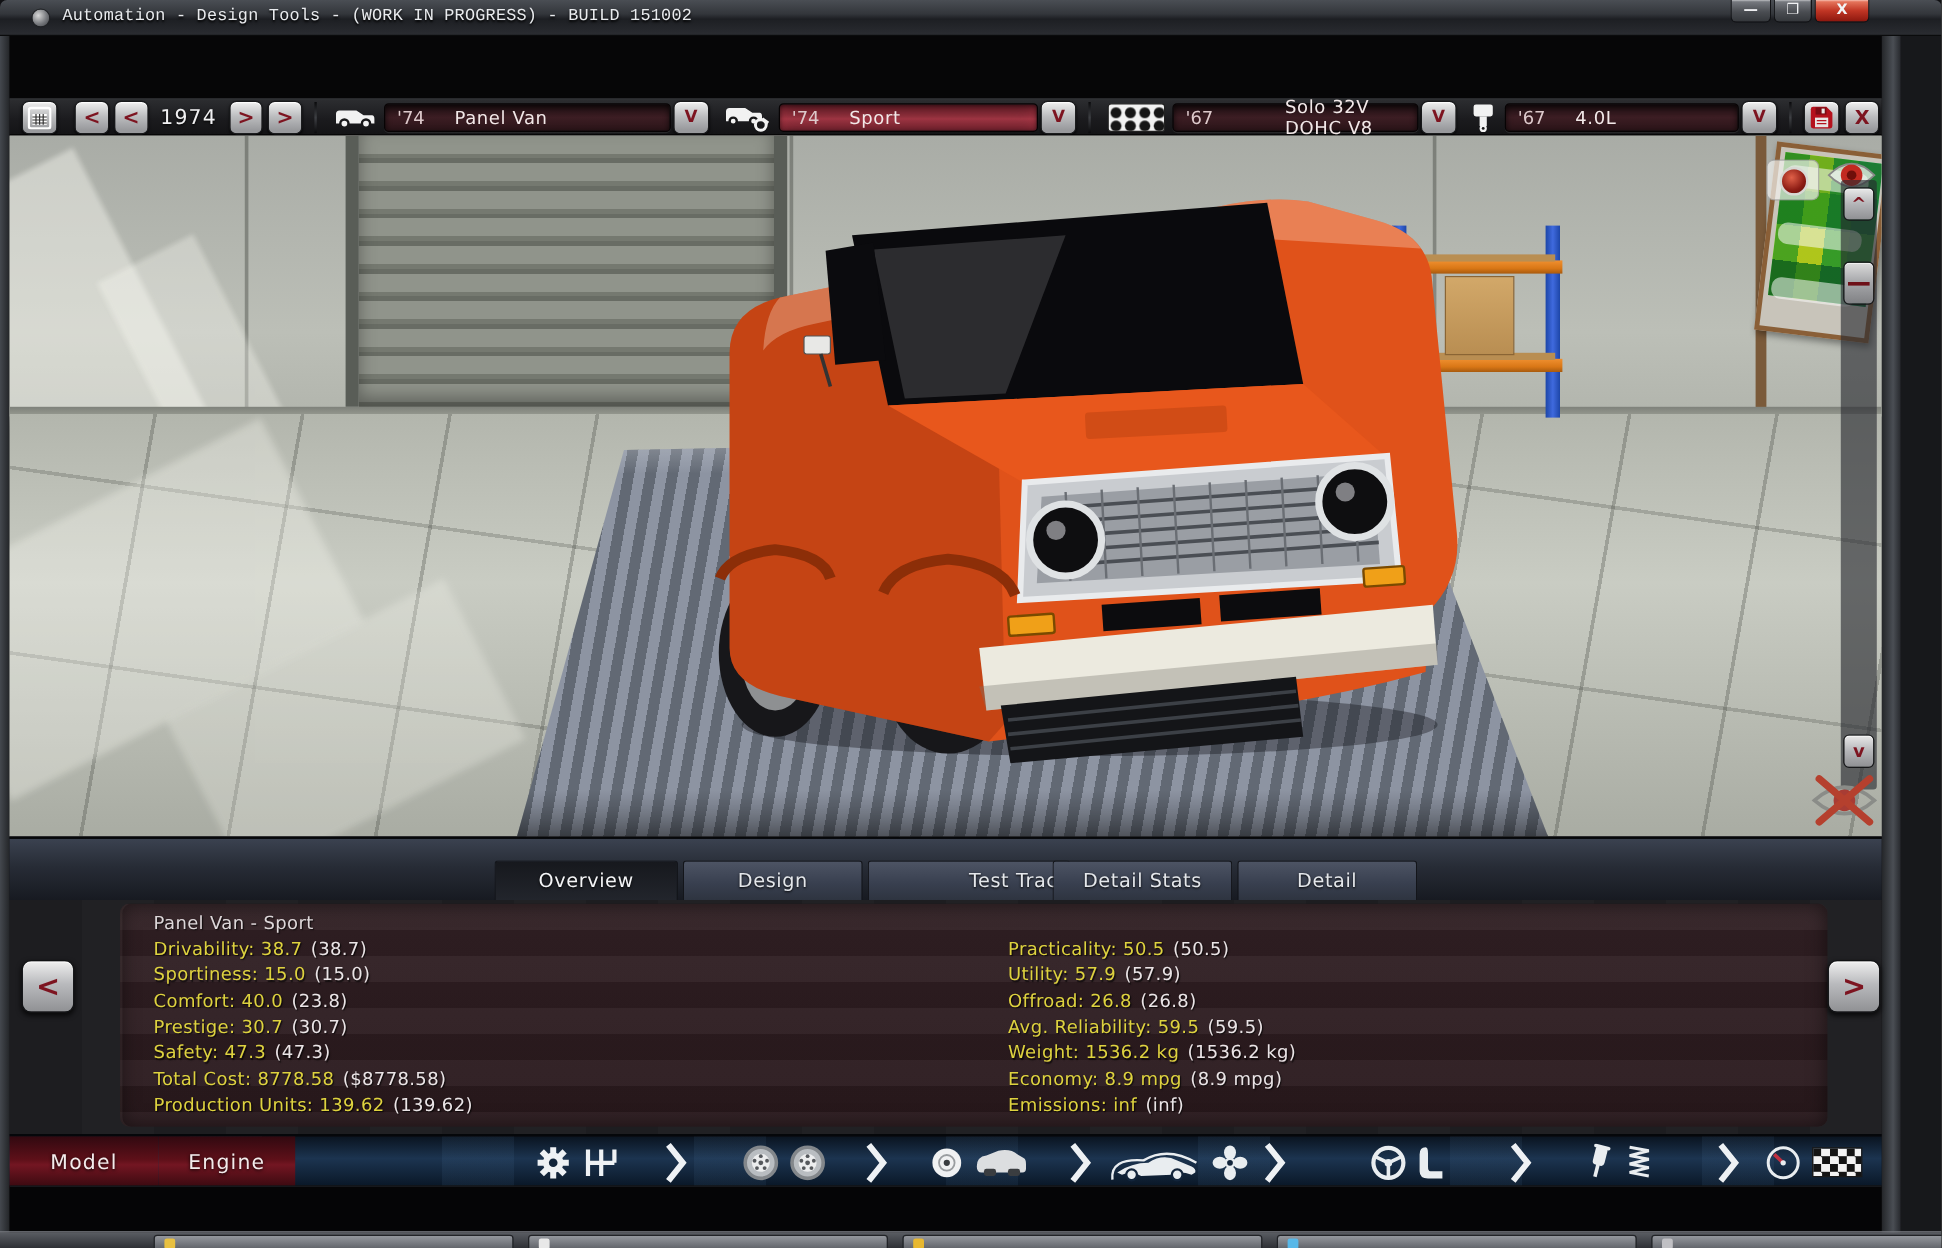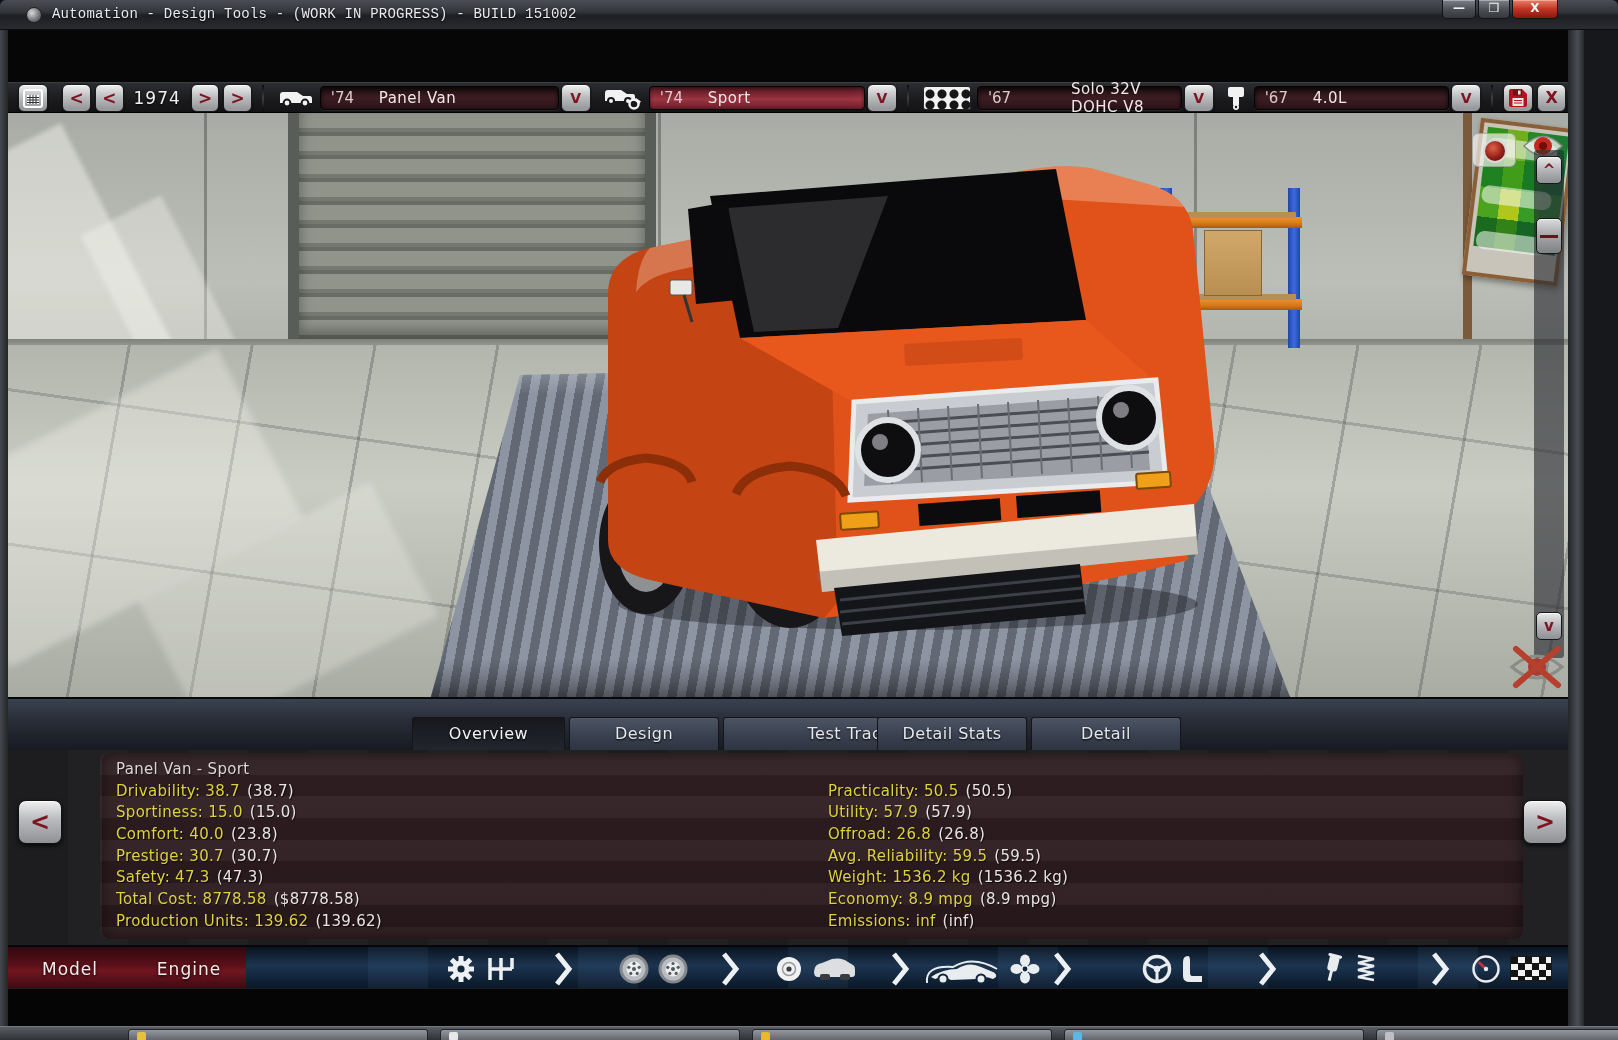--- a/index.html
+++ b/index.html
@@ -113,21 +113,21 @@
   .tab.active { background:linear-gradient(180deg,#16181d,#22252c); color:#f3f4f6; }
 
   
   .stats-outer { left:8px; top:750px; width:1560px; height:195px;
     background:repeating-linear-gradient(90deg,#1d1d20 0 60px,#212124 60px 120px); }
   .stats-panel { left:92px; top:3px; width:1423px; height:186px; border-radius:8px;
     background:
       repeating-linear-gradient(180deg, rgba(255,255,255,.035) 0 21.7px, rgba(0,0,0,.09) 21.7px 43.4px),
       linear-gradient(180deg,#322125,#2a191d);
     box-shadow:inset 0 0 16px rgba(0,0,0,.55), inset 2px 0 0 rgba(200,170,170,.12); padding:6px 0 0 16px; }
-  .stat-col { position:absolute; top:6px; }
+  .stat-col { position:absolute; top:6px;margin-left:12px; }
   .stat-row { height:21.7px; line-height:21.7px; font-size:15px; letter-spacing:.3px; white-space:nowrap;
     text-shadow:1px 1px 1px rgba(0,0,0,.7); }
   .stat-title { color:#ddd7d9; }
   .stat-y { color:#ded23f; margin-right:7px; }
   .stat-w { color:#eae4e6; }
   .pagebtn { top:50px; width:44px; height:44px; border-radius:8px; border:1px solid #101113;
     background:linear-gradient(180deg,#efefef,#b9babd 45%,#909194);
     box-shadow:inset 0 1px 0 rgba(255,255,255,.8), 0 2px 4px rgba(0,0,0,.7);
     color:#7d1420; font-weight:bold; font-size:24px; line-height:42px; text-align:center; cursor:pointer; }
 

